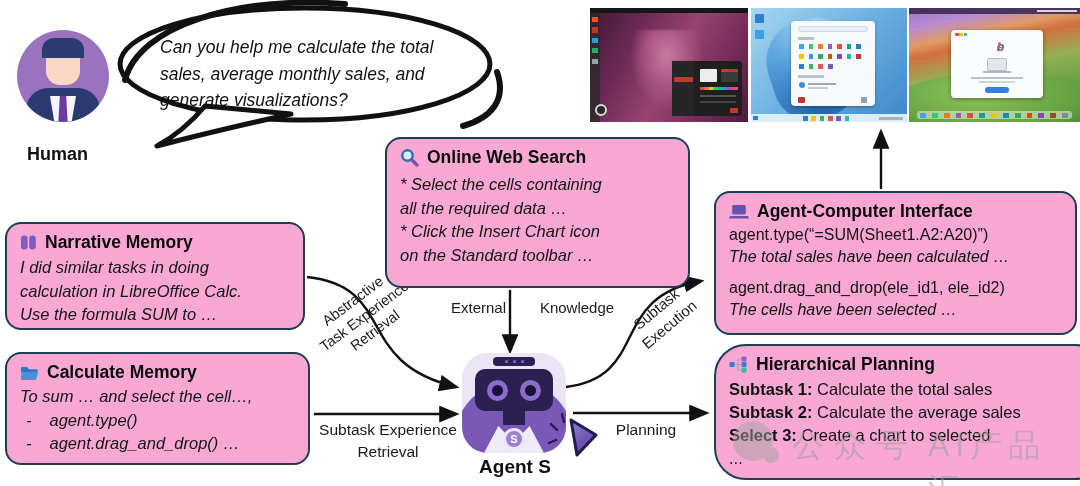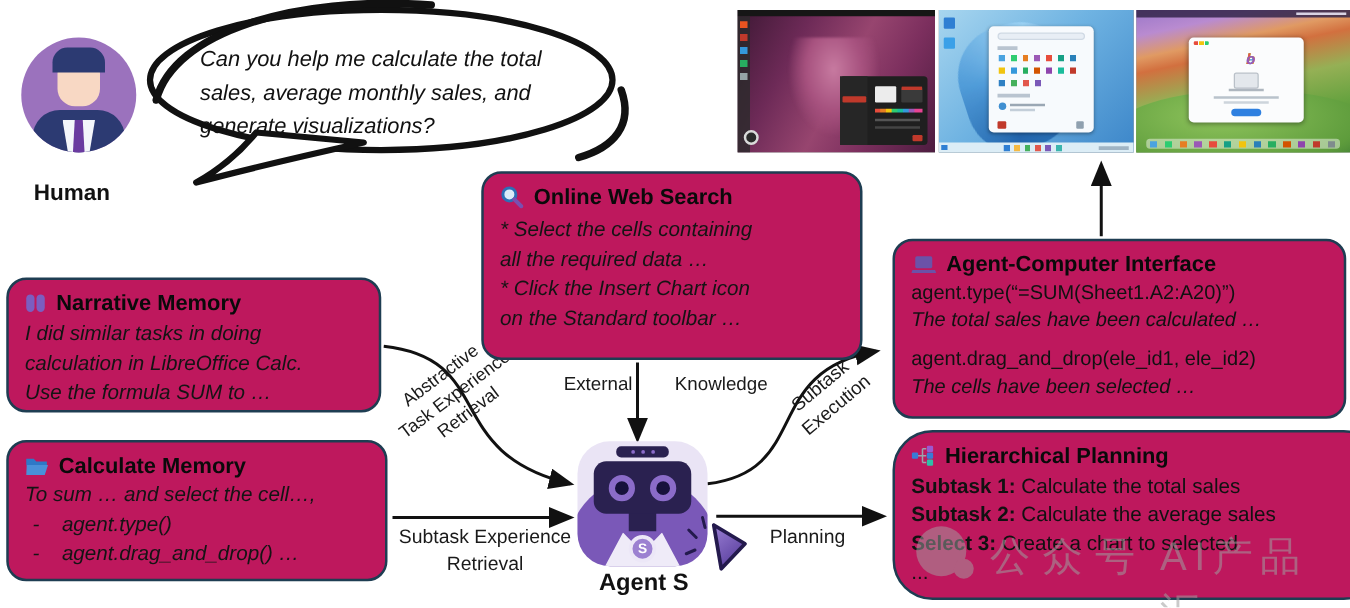--- a/index.html
+++ b/index.html
@@ -1,20 +1,20 @@
 <!DOCTYPE html>
 <html><head>
 <meta charset="utf-8">
 <style>
   html,body{margin:0;padding:0;background:#fff;}
   #canvas{position:relative;width:1080px;height:486px;background:#fff;overflow:hidden;
           font-family:"Liberation Sans",sans-serif;color:#111;}
   .abs{position:absolute;}
   
-  .box{position:absolute;background:#be185d;border:2.5px solid #1e3d52;border-radius:16px;
+  .box{position:absolute;background:#f9a8d4;border:2.5px solid #1e3d52;border-radius:16px;
        box-sizing:border-box;padding:8px 13px;z-index:2;}
   .box-title{display:flex;align-items:center;gap:8px;font-weight:bold;font-size:17.5px;color:#0a0a0a;}
   .body-text{font-size:16.5px;line-height:23.5px;color:#141414;}
   .it{font-style:italic;}
   .code{font-size:16px;line-height:22px;}
   .pair{margin-top:2px;}
   .sp8{height:9px;}
   .bullet-row{display:flex;gap:18px;padding-left:6px;}
   .sub-row{font-size:16.5px;line-height:23px;}
   .sub-row b{font-weight:bold;}

